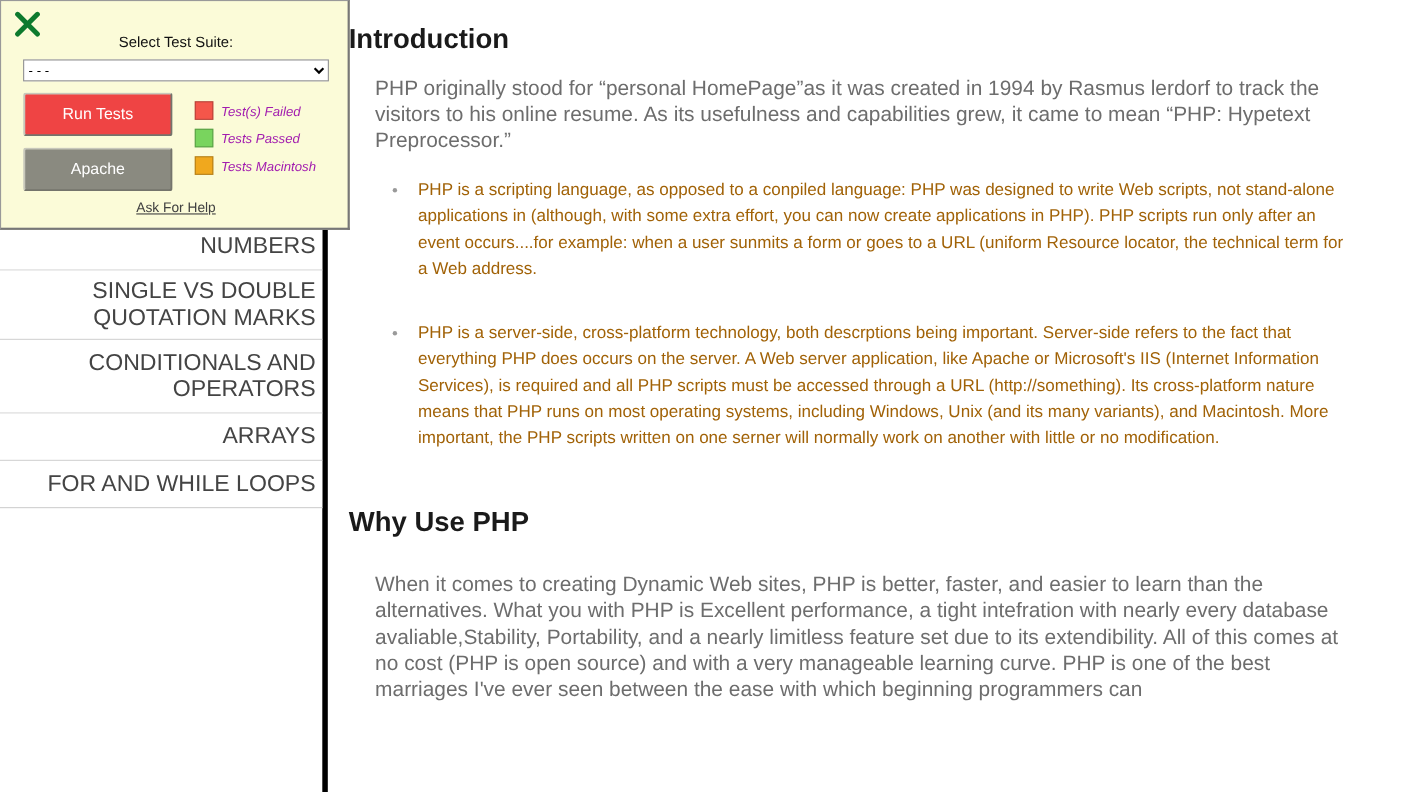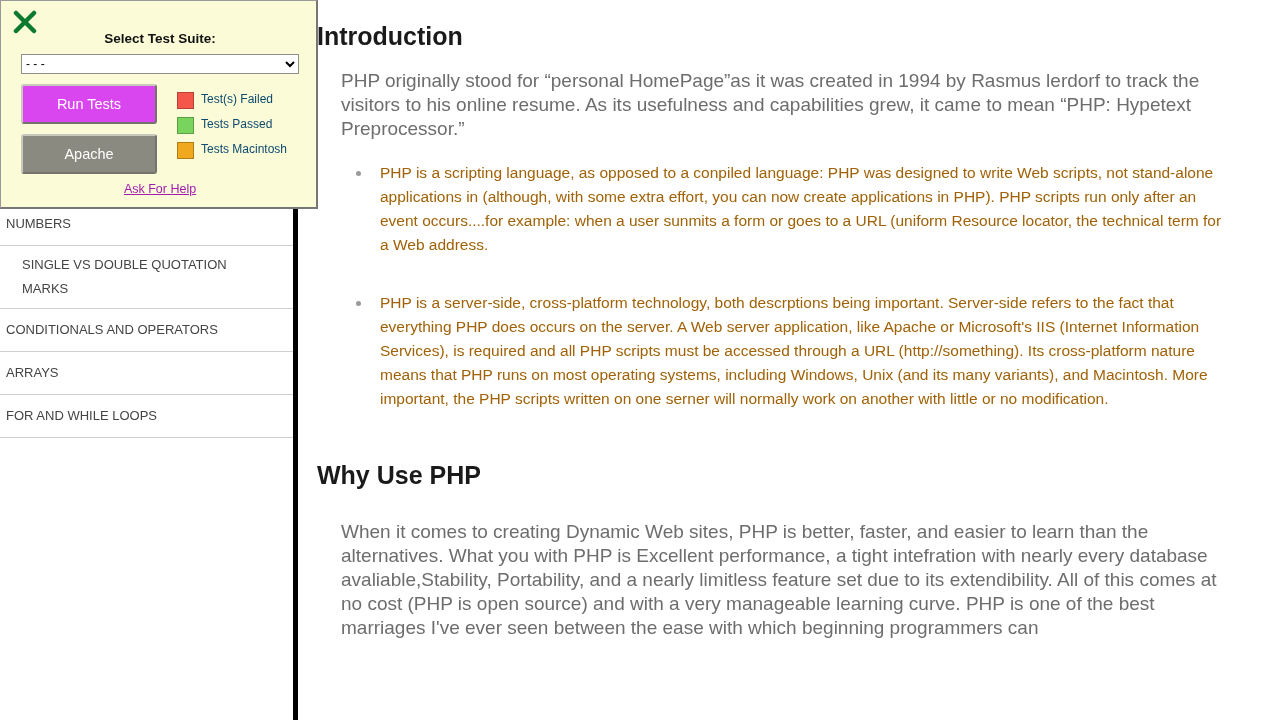--- a/index.html
+++ b/index.html
@@ -31,30 +31,30 @@
     font-size: 23px;
     font-weight: bold;
     color: #d8d8d8;
     line-height: 27px;
     padding-top: 8px;
     letter-spacing: 0px;
   }
   .nav-list { list-style: none; margin: 0; padding: 0; }
   .nav-item {
     border-bottom: 1px solid #cfcfcf;
-    text-align: left;
-    font-size: 13px;
+    text-align: right;
+    font-size: 21px;
     color: #444444;
     padding: 9px 6px;
     line-height: 24px;
     background: #ffffff;
     cursor: pointer;
   }
   .nav-item.ghost { color: #e2e2e2; border-bottom-color: #ededed; }
-  .nav-item.two-line { padding: 7px 22px; }
+  .nav-item.two-line { padding: 7px 6px; }
 
   
   #content {
     position: absolute;
     left: 303px; top: 0;
     width: 976px;
     height: 720px;
     overflow: hidden;
     background: #ffffff;
     padding: 0 50px 0 14px;
@@ -105,69 +105,70 @@
     width: 24px; height: 24px;
     cursor: pointer;
   }
   #close-x svg { display: block; }
   .panel-label {
     position: absolute;
     left: 0; top: 30px;
     width: 318px;
     text-align: center;
     font-size: 13.5px;
-    font-weight: bold;
+    font-weight: normal;
     color: #111111;
   }
   #suite-select {
     position: absolute;
     left: 20px; top: 53px;
     width: 278px;
     height: 20px;
     font-size: 12px;
     font-family: "Liberation Sans", sans-serif;
     border: 1px solid #8f8f8f;
     background: #ffffff;
   }
   .panel-btn {
     position: absolute;
     width: 136px;
     height: 40px;
-    background: #d946ef;
+    background: #ef4444;
     color: #ffffff;
     font-size: 14.5px;
     border: 2px outset #c8c8bb;
     border-radius: 3px;
     cursor: pointer;
     font-family: "Liberation Sans", sans-serif;
   }
   #run-tests-btn { left: 20px; top: 83px; }
   #tests-btn { left: 20px; top: 133px; background: #8a8a80; }
   .legend-row {
     position: absolute;
     display: flex;
-    align-items: flex-start;
+    align-items: center;
     font-size: 12px;
-    color: #0c4a6e;
+    color: #a21caf;
+    font-style: italic;
   }
   .legend-swatch {
     width: 17px; height: 17px;
     margin-right: 7px;
     border: 1px solid rgba(0,0,0,0.25);
   }
   #legend-failed   { left: 176px; top: 91px; }
   #legend-passed   { left: 176px; top: 116px; }
   #legend-executing{ left: 176px; top: 141px; }
   #ask-help {
     position: absolute;
     left: 0; top: 181px;
     width: 318px;
     text-align: center;
     font-size: 12.5px;
-    color: #a21caf;
+    color: #404040;
     cursor: pointer;
   }
 </style>
 </head>
 <body>
 
 <div id="page">
 
   <nav id="sidebar">
     <div class="sidebar-title">Hypertext Preprocessor</div>

